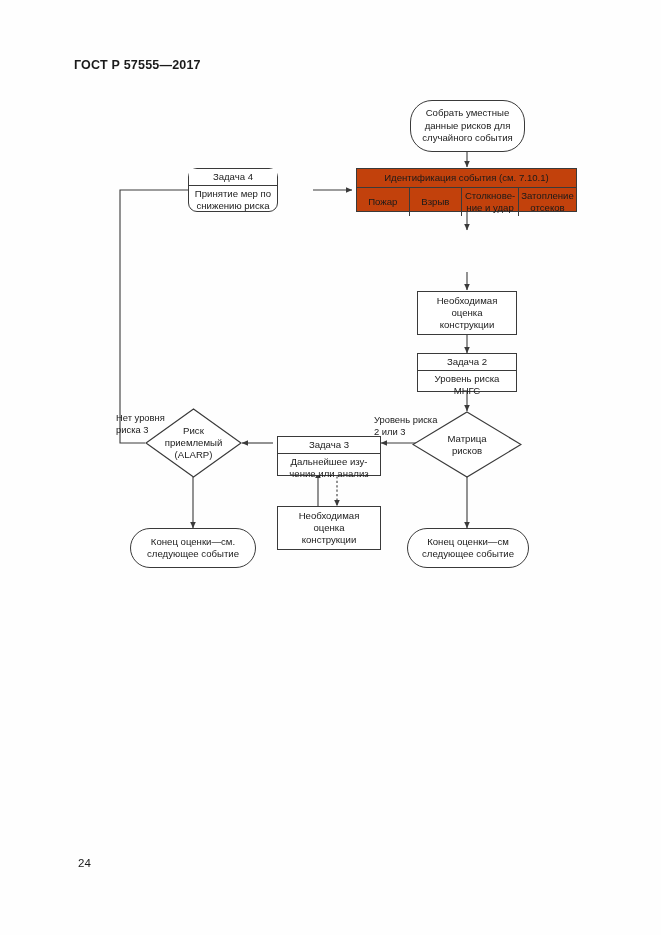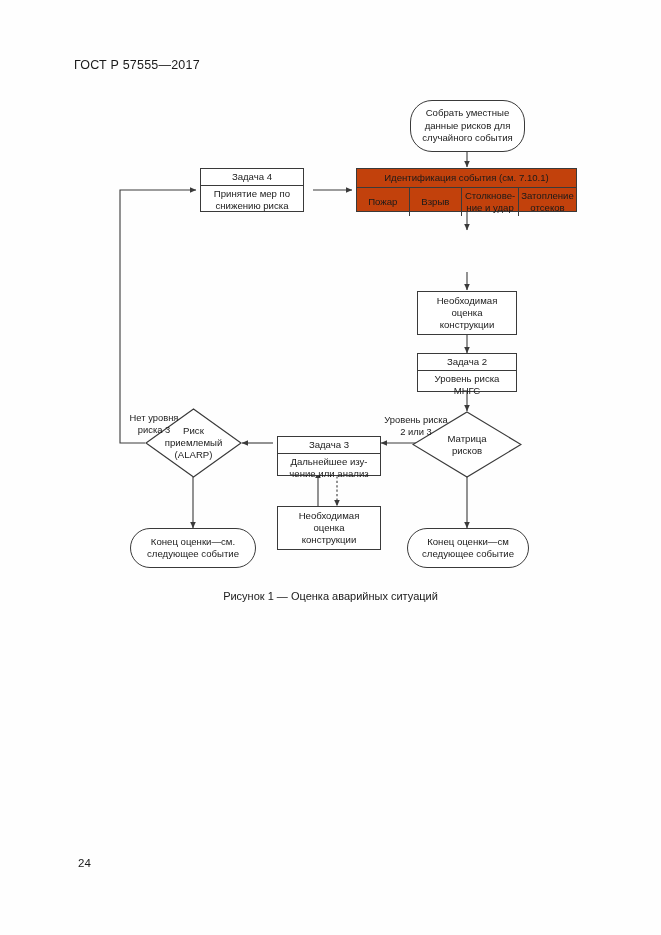--- a/index.html
+++ b/index.html
@@ -18,21 +18,21 @@
   .page {
     position: absolute;
     inset: 0;
     background: #fefefe;
   }
   #std-header {
     position: absolute;
     left: 74px;
     top: 58px;
     font-size: 12.5px;
-    font-weight: normal;
+    font-weight: bold;
     letter-spacing: 0.2px;
     white-space: nowrap;
   }
   #page-number {
     position: absolute;
     left: 78px;
     top: 843px;
     font-size: 11.5px;
     margin-top: 14px;
   }
@@ -152,21 +152,20 @@
     line-height: 1.2;
     padding: 1px 2px;
     white-space: pre-line;
   }
   #event-table .ev-cell:last-child { border-right: none; }
 
   .edge-label {
     position: absolute;
     font-size: 9.4px;
     line-height: 1.25;
-    text-align: center;
     white-space: pre-line;
     background: transparent;
   }
 </style>
 </head>
 <body>
 
 <div class="page">
 
   <div id="std-header">ГОСТ Р 57555—2017</div>
@@ -208,21 +207,21 @@
       <g stroke="#3a3a3a" stroke-width="1.1" fill="none" stroke-dasharray="2.2,2.2">
 
         <path d="M337,472 L337,506" marker-end="url(#arrow)"></path>
       </g>
     </svg>
 
     <div class="terminator" style="left:410px; top:100px; width:115px; height:52px;">Собрать уместные
 данные рисков для
 случайного события</div>
 
-    <div class="node" style="left:200px; top:168px; width:104px; height:44px;">
+    <div class="node" style="left:188px; top:168px; width:90px; height:44px;border-radius:9px;">
       <div class="title">Задача 4</div>
       <div class="body">Принятие мер по
 снижению риска</div>
     </div>
 
     <div id="event-table" style="left:356px; top:168px; width:221px; height:44px;">
       <div class="ev-head">Идентификация события (см. 7.10.1)</div>
       <div class="ev-row">
         <div class="ev-cell" style="width:24%;">Пожар</div>
         <div class="ev-cell" style="width:24%;">Взрыв</div>
@@ -282,17 +281,16 @@
 следующее событие</div>
 
     <div class="edge-label" style="left:374px; top:414px; width:84px;">Уровень риска
 2 или 3</div>
 
     <div class="edge-label" style="left:116px; top:412px; width:76px;">Нет уровня
 риска 3</div>
 
   </div>
 
-  <div id="figure-caption">Рисунок 1 — Оценка аварийных ситуаций</div>
 
   <div id="page-number">24</div>
 
 </div>
 
 </body></html>

